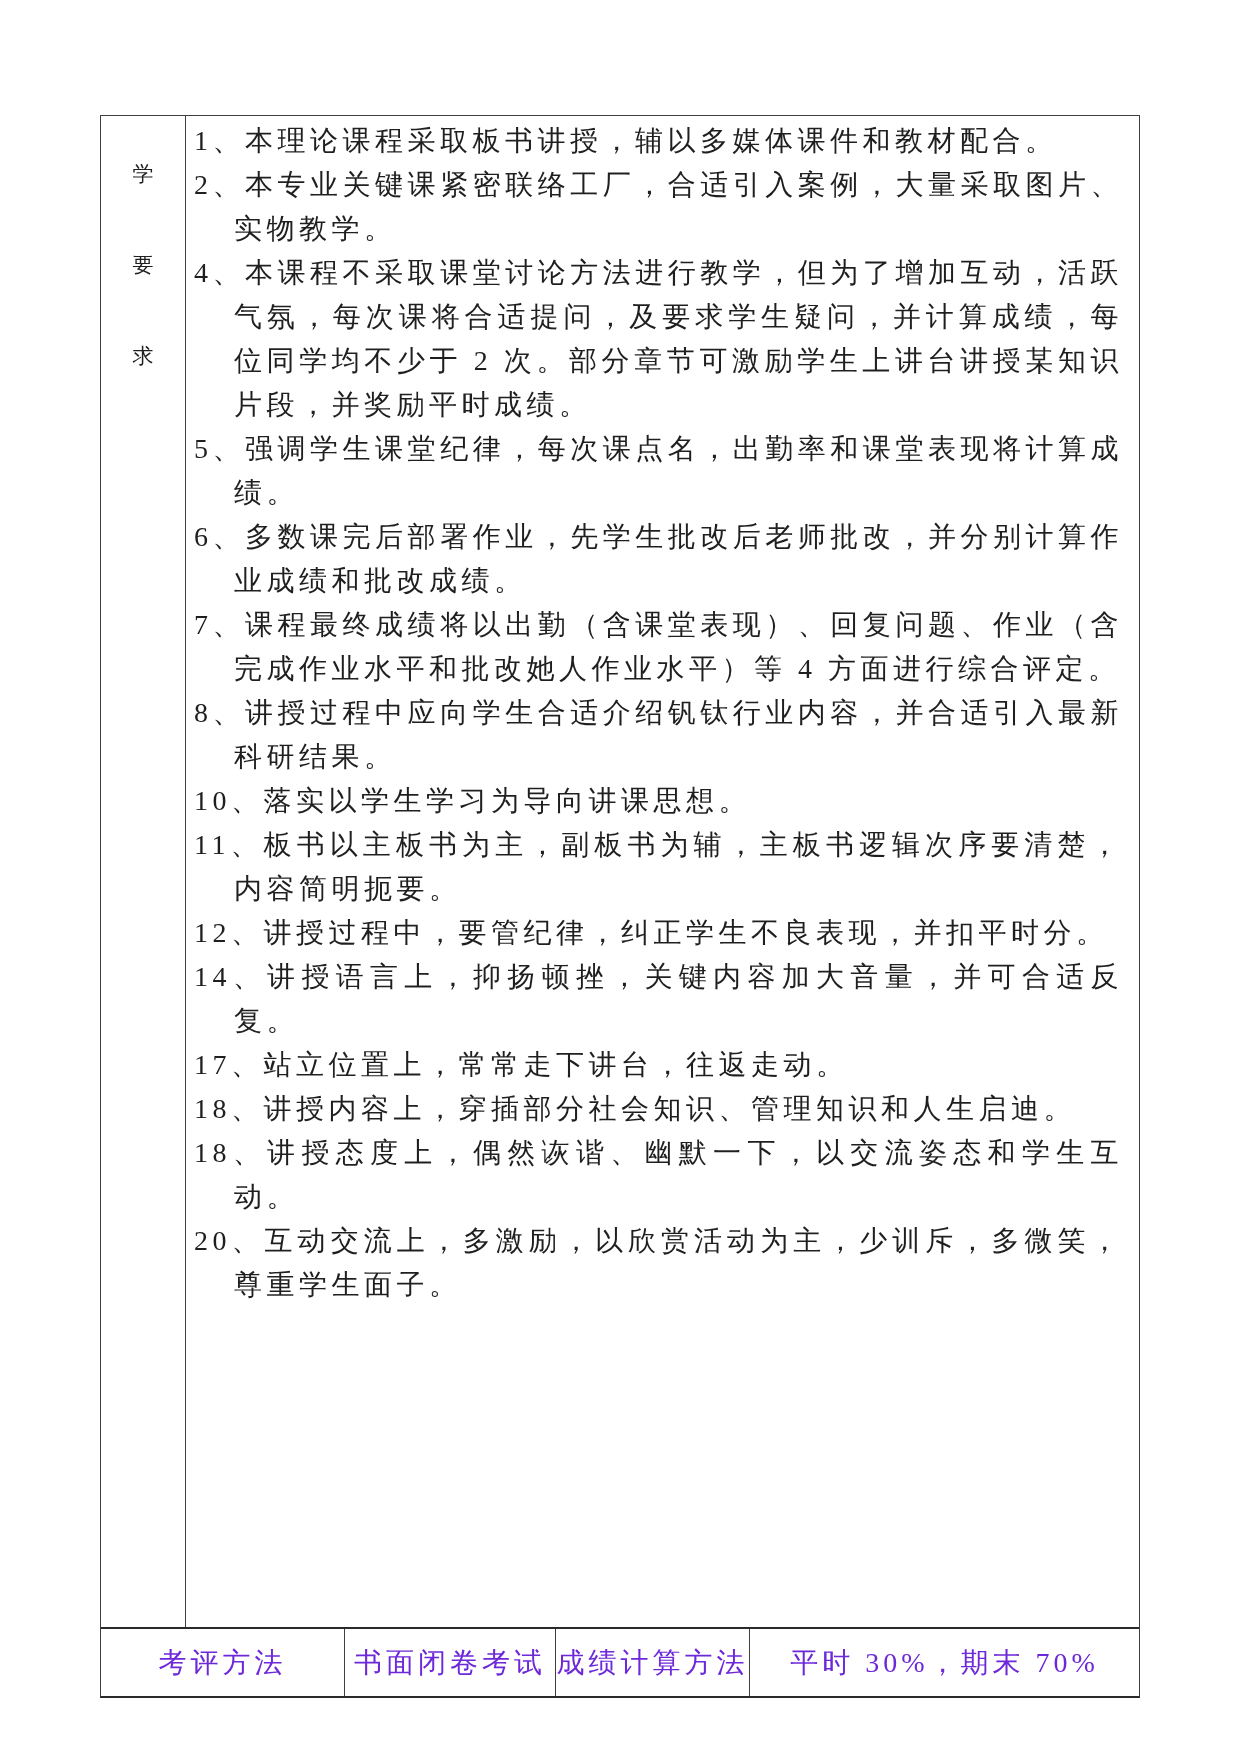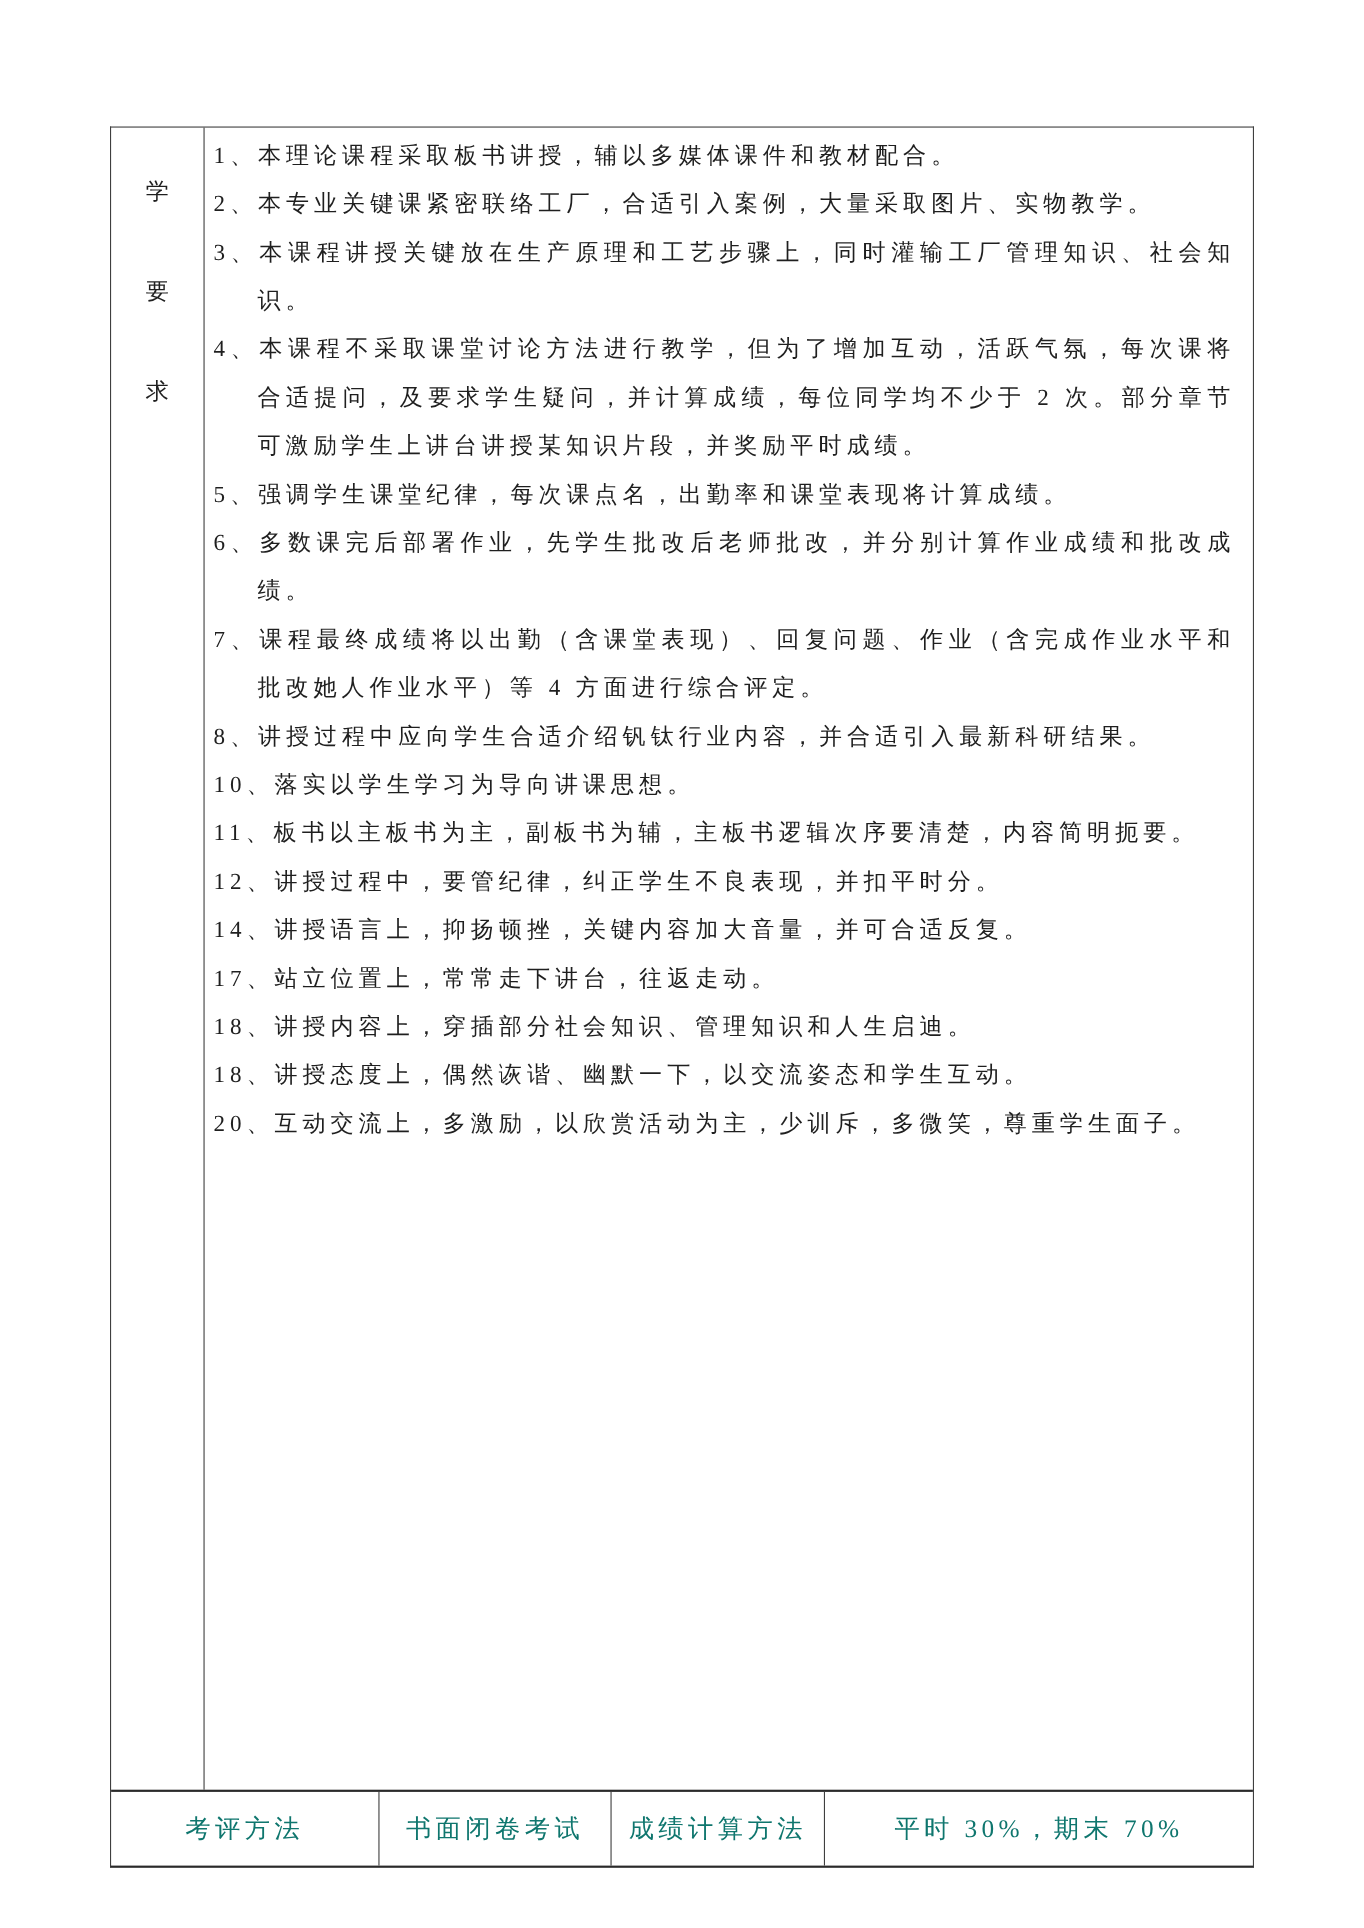--- a/index.html
+++ b/index.html
@@ -46,21 +46,21 @@
     line-height:21px;
   }
   .content-cell{
     flex:1;
     box-sizing:border-box;
     padding:3px 16px 0 8px;
     overflow:hidden;
   }
   .item{
     margin:0;
-    font-size:21px;
+    font-size:28px;
     line-height:44px;
     letter-spacing:4.5px;
     text-align:justify;
     color:#1f1f1f;
   }
   .hang{
     padding-left:40px;
     text-indent:-40px;
   }
   .noindent{
@@ -71,23 +71,23 @@
     display:flex;
     height:69px;
     box-sizing:border-box;
     border-top:2px solid #2a2a2a;
   }
   .f-cell{
     display:flex;
     align-items:center;
     justify-content:center;
     box-sizing:border-box;
-    font-size:23px;
+    font-size:28px;
     letter-spacing:4px;
-    color:#0f766e;
+    color:#6d28d9;
     border-right:1px solid #3f3f3f;
   }
   .fc1{width:244px;flex-shrink:0;}
   .fc2{width:211px;flex-shrink:0;}
   .fc3{width:194px;flex-shrink:0;}
   .fc4{flex:1;border-right:none;}
 </style>
 </head>
 <body>
 
@@ -98,21 +98,20 @@
 
       <div class="head-cell">
         <span>学</span>
         <span>要</span>
         <span>求</span>
       </div>
 
       <div class="content-cell">
         <p class="item hang">1、本理论课程采取板书讲授，辅以多媒体课件和教材配合。</p>
         <p class="item hang">2、本专业关键课紧密联络工厂，合适引入案例，大量采取图片、实物教学。</p>
-        <p class="item hang">3、本课程讲授关键放在生产原理和工艺步骤上，同时灌输工厂管理知识、社会知识。</p>
         <p class="item hang">4、本课程不采取课堂讨论方法进行教学，但为了增加互动，活跃气氛，每次课将合适提问，及要求学生疑问，并计算成绩，每位同学均不少于 2 次。部分章节可激励学生上讲台讲授某知识片段，并奖励平时成绩。</p>
         <p class="item hang">5、强调学生课堂纪律，每次课点名，出勤率和课堂表现将计算成绩。</p>
         <p class="item hang">6、多数课完后部署作业，先学生批改后老师批改，并分别计算作业成绩和批改成绩。</p>
         <p class="item hang">7、课程最终成绩将以出勤（含课堂表现）、回复问题、作业（含完成作业水平和批改她人作业水平）等 4 方面进行综合评定。</p>
         <p class="item hang">8、讲授过程中应向学生合适介绍钒钛行业内容，并合适引入最新科研结果。</p>
         <p class="item hang">10、落实以学生学习为导向讲课思想。</p>
         <p class="item hang">11、板书以主板书为主，副板书为辅，主板书逻辑次序要清楚，内容简明扼要。</p>
         <p class="item hang">12、讲授过程中，要管纪律，纠正学生不良表现，并扣平时分。</p>
         <p class="item hang">14、讲授语言上，抑扬顿挫，关键内容加大音量，并可合适反复。</p>
         <p class="item hang">17、站立位置上，常常走下讲台，往返走动。</p>

